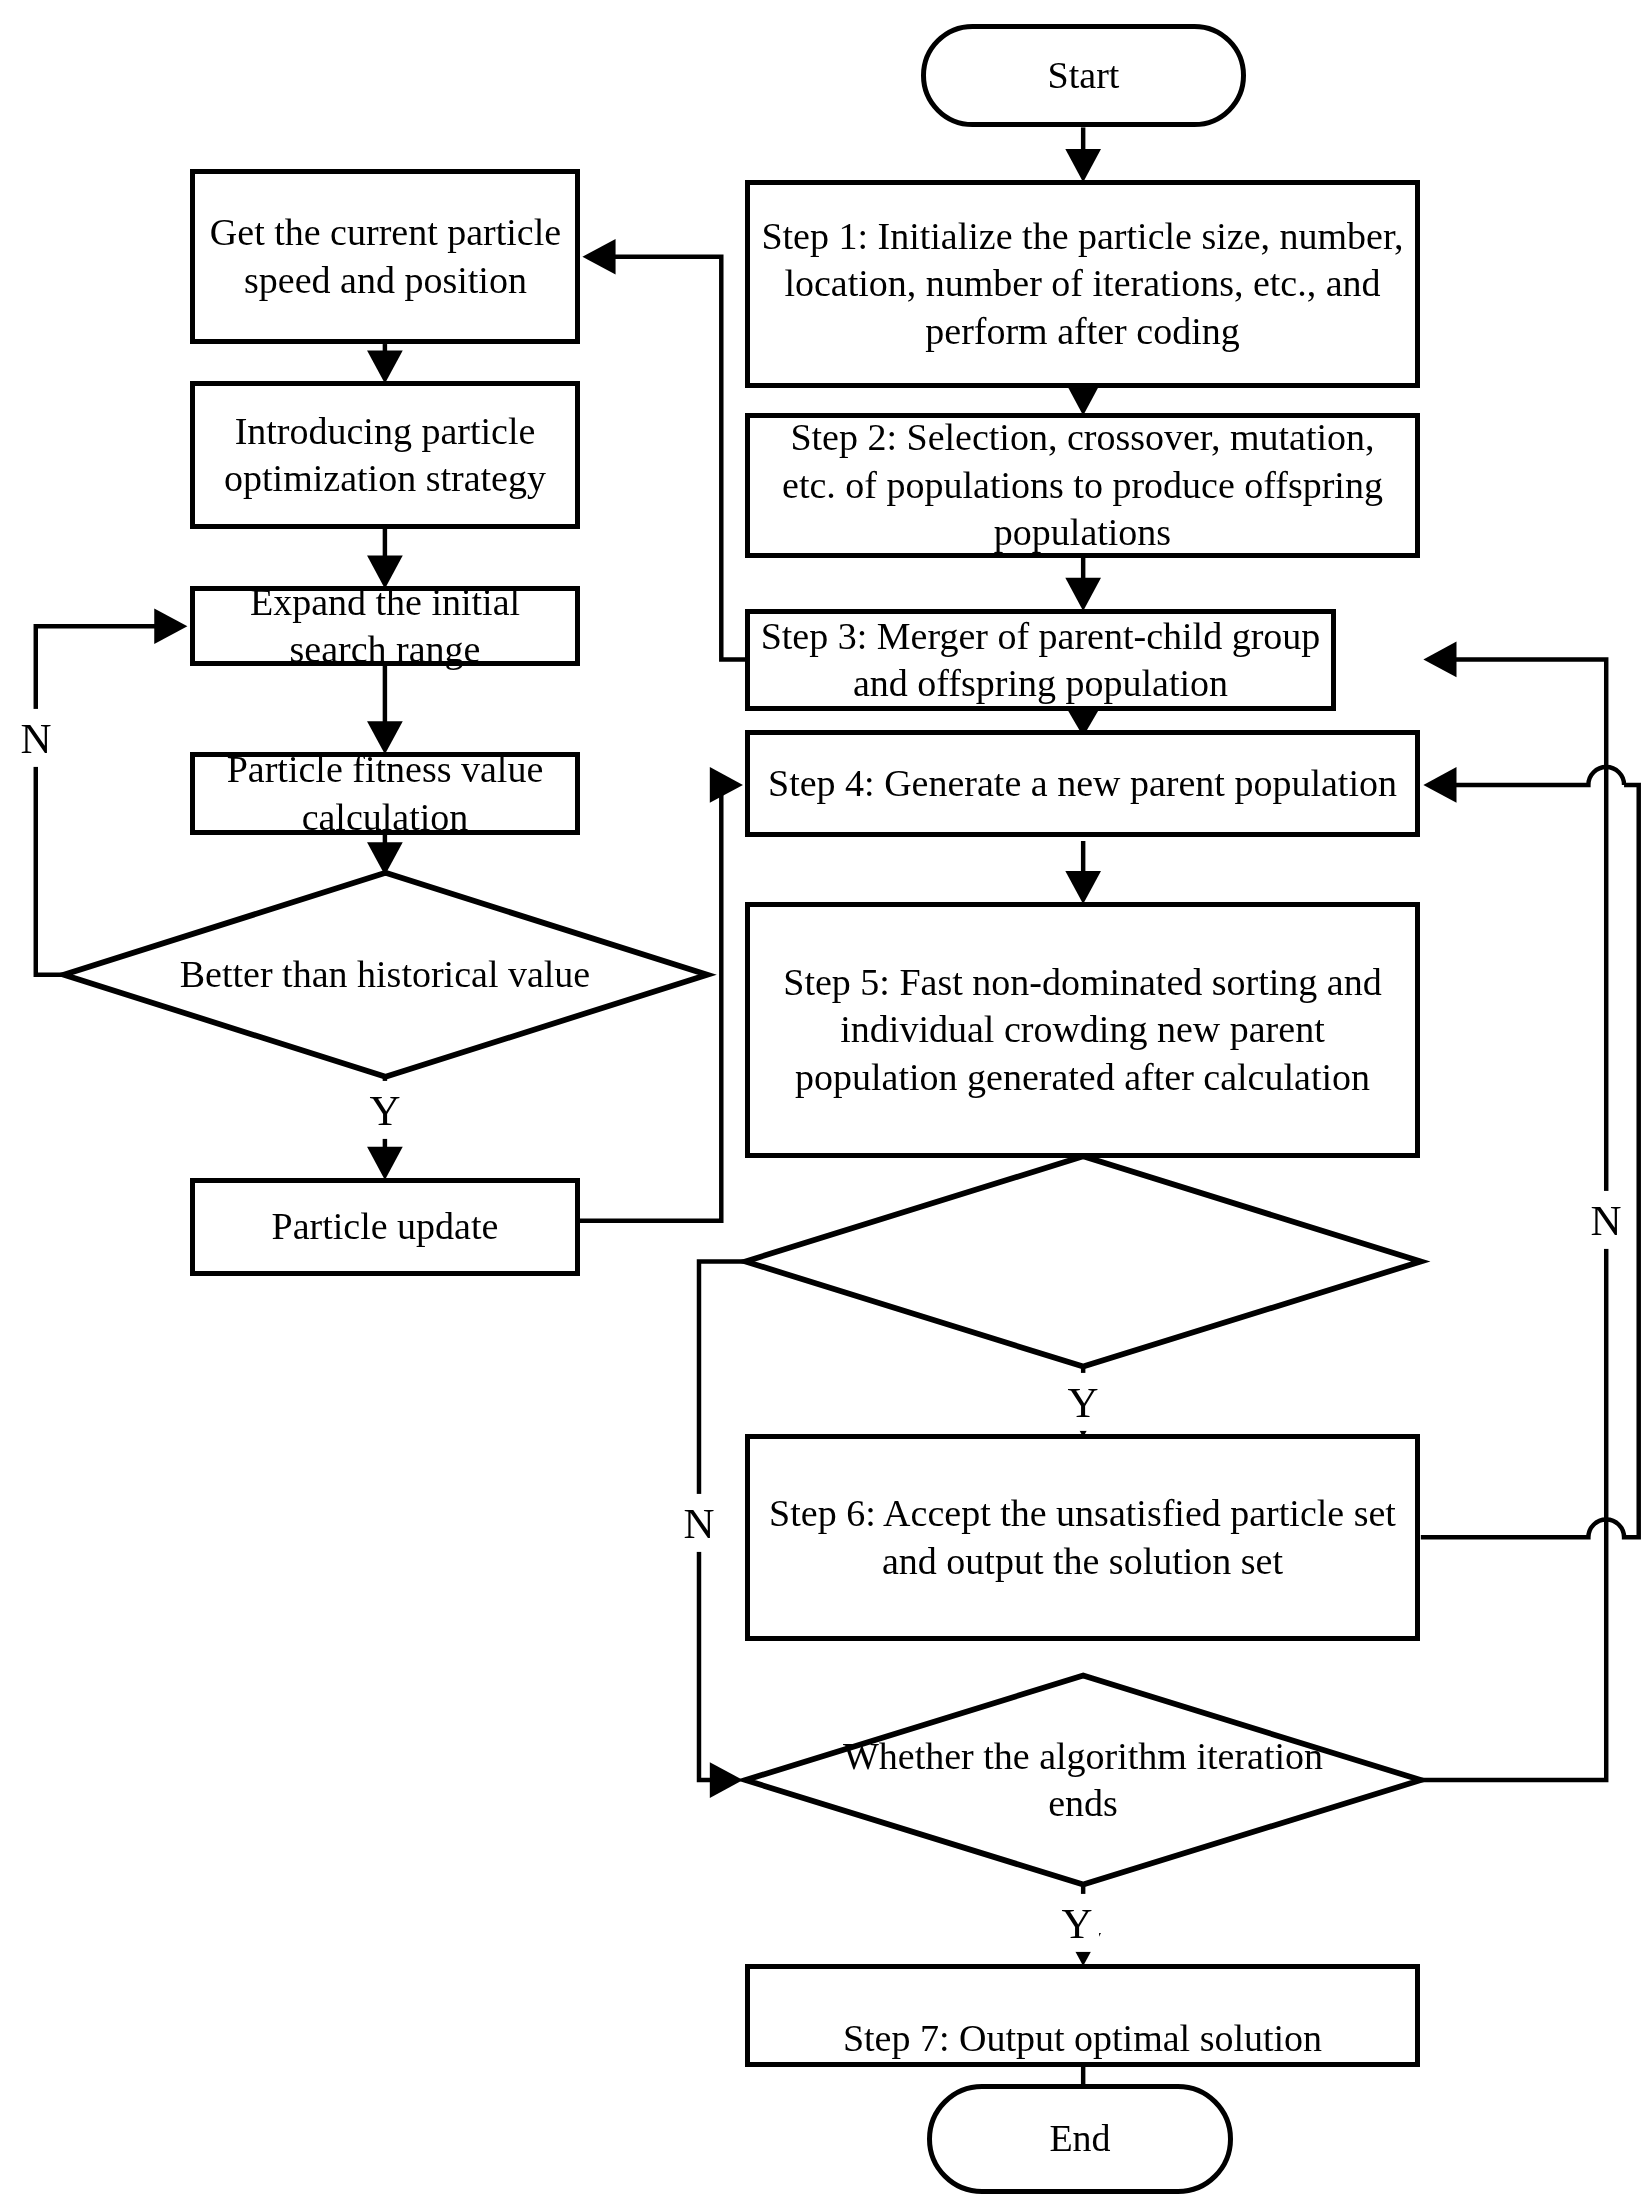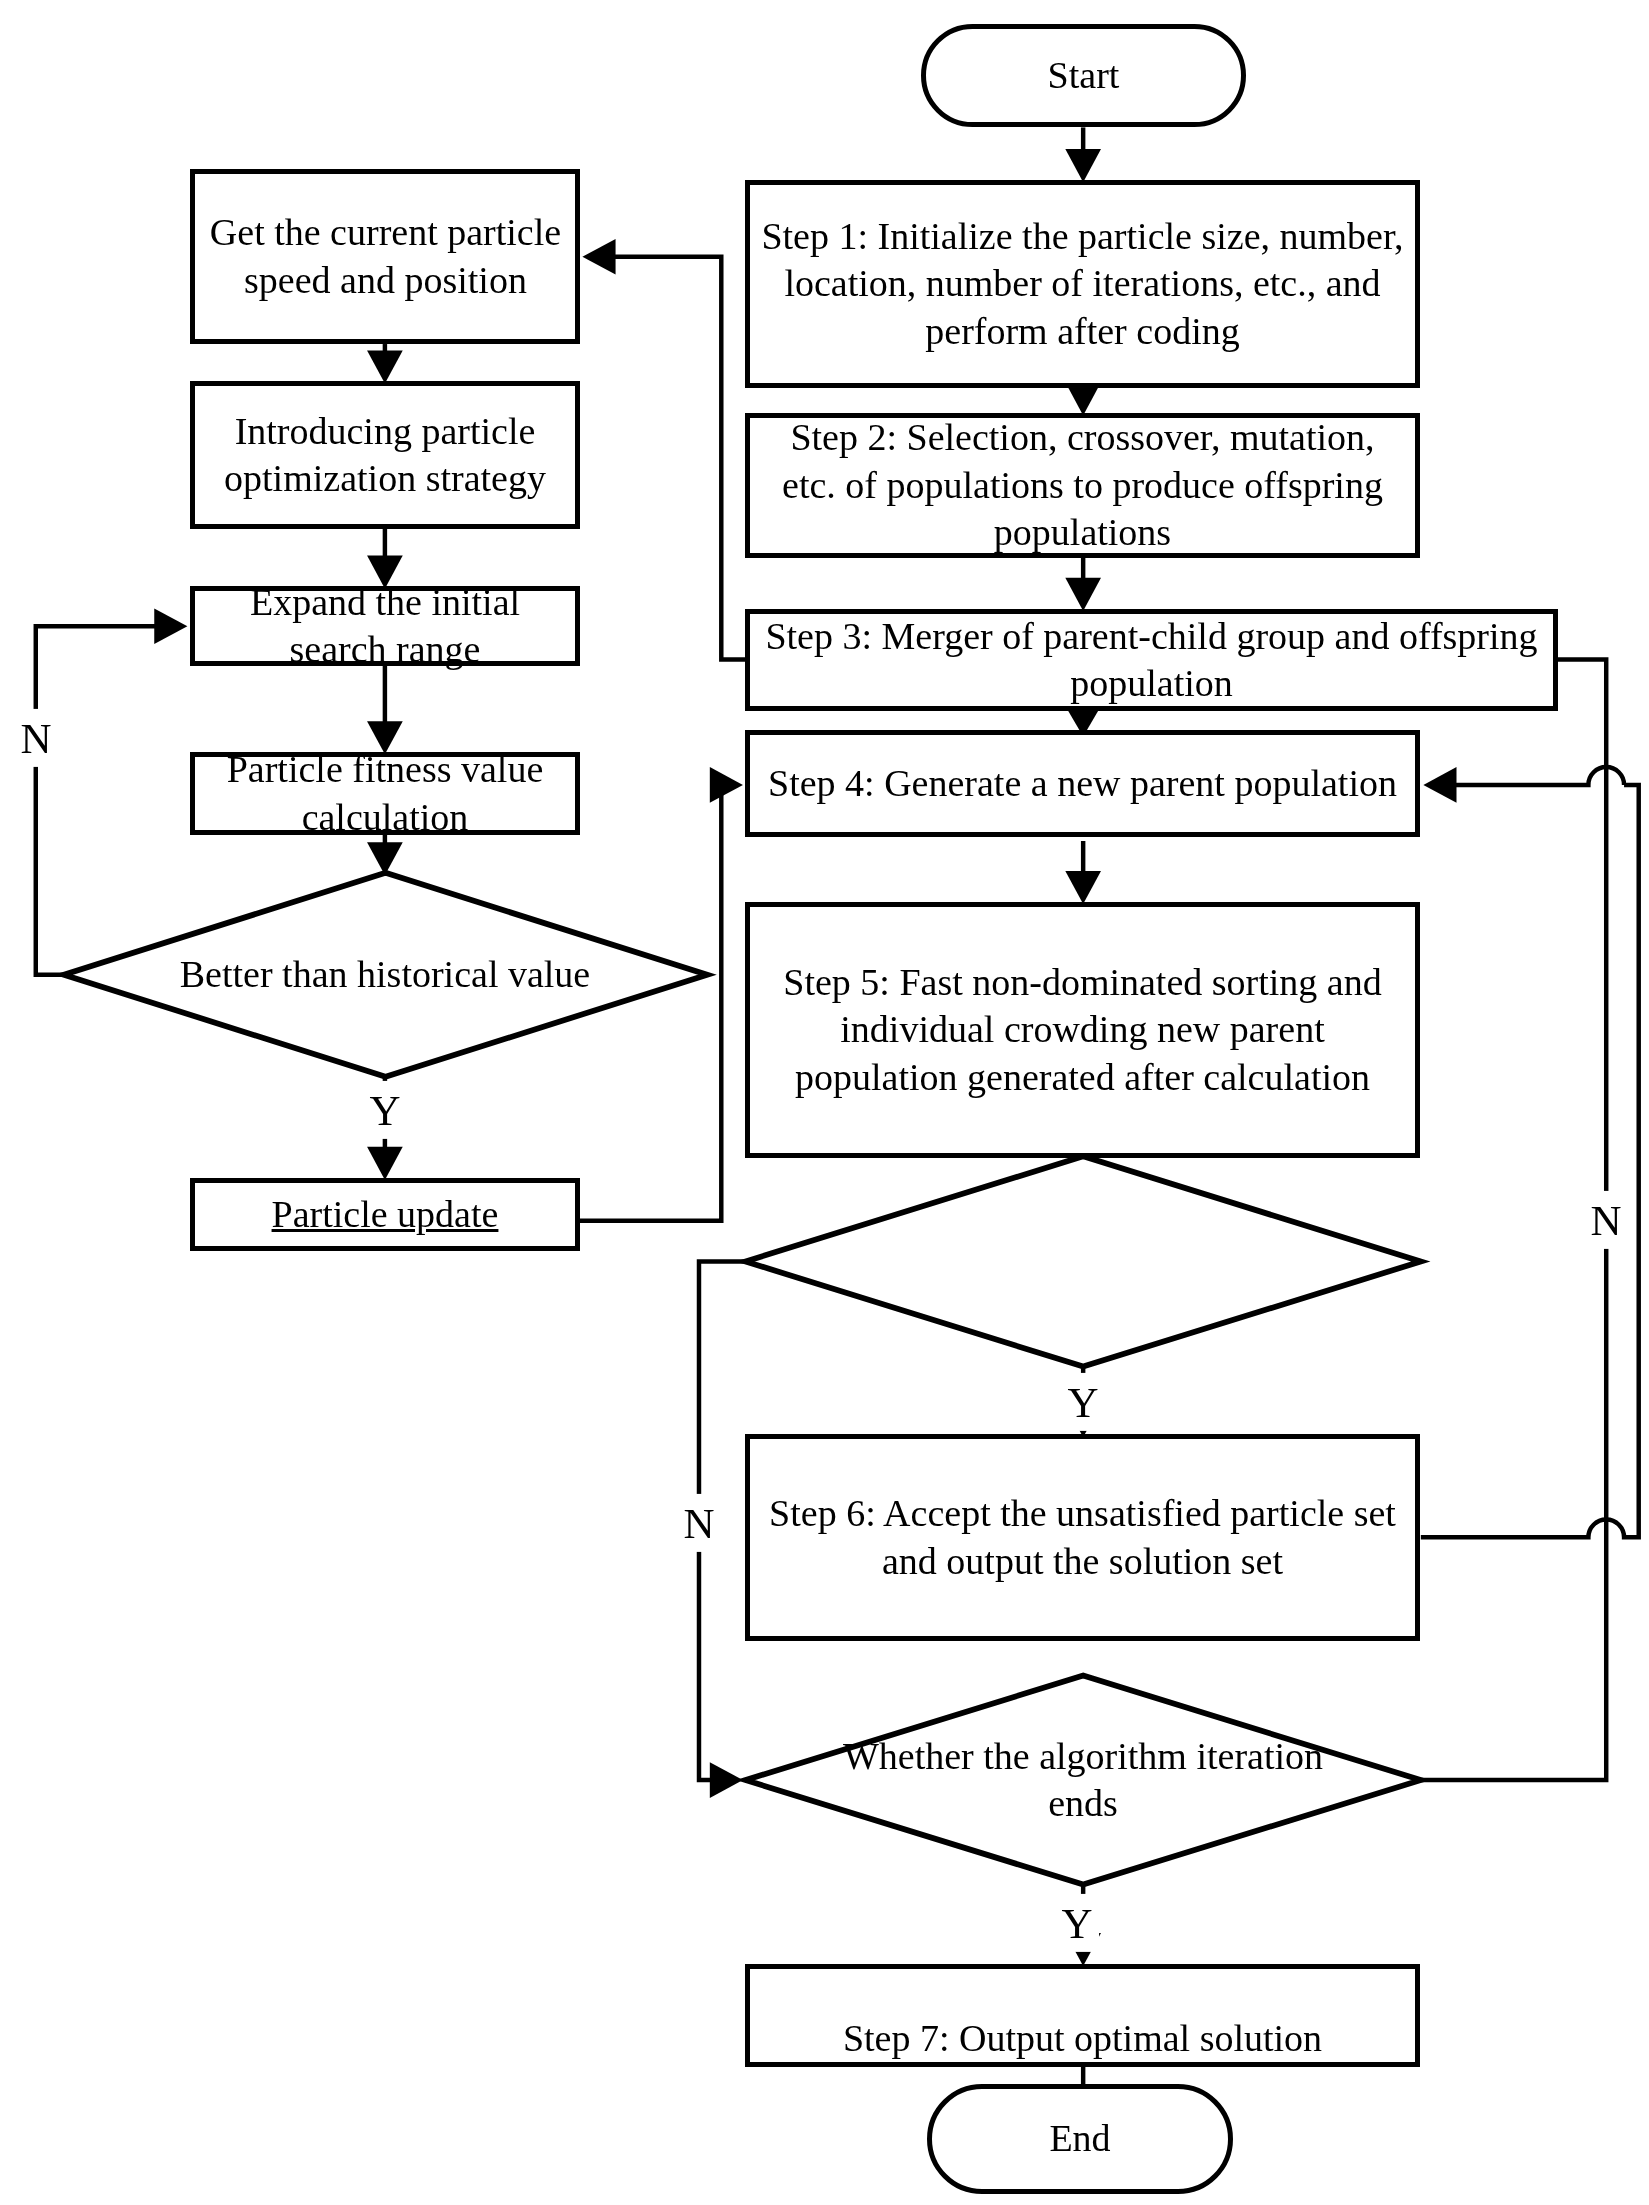--- a/index.html
+++ b/index.html
@@ -112,21 +112,21 @@
   <div class="node terminator" style="left:927px;top:2084px;width:306px;height:110px;border-radius:55px;">
     <span>End</span>
   </div>
 
   <div class="node" style="left:745px;top:180px;width:675px;height:208px;">
     <span>Step 1: Initialize the particle size, number, location, number of iterations, etc., and perform after coding</span>
   </div>
   <div class="node" style="left:745px;top:413px;width:675px;height:145px;">
     <span>Step 2: Selection, crossover, mutation, etc. of populations to produce offspring populations</span>
   </div>
-  <div class="node" style="left:745px;top:609px;width:813px;height:102px;">
+  <div class="node" style="left:745px;top:609px;width:591px;height:102px;">
     <span>Step 3: Merger of parent-child group and offspring population</span>
   </div>
   <div class="node" style="left:745px;top:730px;width:675px;height:107px;">
     <span>Step 4: Generate a new parent population</span>
   </div>
   <div class="node" style="left:745px;top:902px;width:675px;height:256px;">
     <span>Step 5: Fast non-dominated sorting and individual crowding new parent population generated after calculation</span>
   </div>
   <div class="node" style="left:745px;top:1434px;width:675px;height:207px;">
     <span>Step 6: Accept the unsatisfied particle set and output the solution set</span>
@@ -140,21 +140,21 @@
   </div>
   <div class="node" style="left:190px;top:381px;width:390px;height:148px;">
     <span>Introducing particle optimization strategy</span>
   </div>
   <div class="node" style="left:190px;top:586px;width:390px;height:80px;">
     <span>Expand the initial search range</span>
   </div>
   <div class="node" style="left:190px;top:752px;width:390px;height:83px;">
     <span>Particle fitness value calculation</span>
   </div>
-  <div class="node" style="left:190px;top:1178px;width:390px;height:73px;text-decoration:underline;">
+  <div class="node" style="left:190px;top:1178px;width:390px;height:98px;">
     <span>Particle update</span>
   </div>
 
   <div class="dtext" style="left:92px;top:930px;width:586px;height:89px;">Better than historical value</div>
   <div class="dtext" style="left:809px;top:1710px;width:548px;height:140px;">Whether the algorithm iteration ends</div>
 
   <div class="elabel" style="left:36px;top:738px;">N</div>
   <div class="elabel" style="left:385px;top:1110px;">Y</div>
   <div class="elabel" style="left:1083px;top:1402px;">Y</div>
   <div class="elabel" style="left:699px;top:1523px;">N</div>

